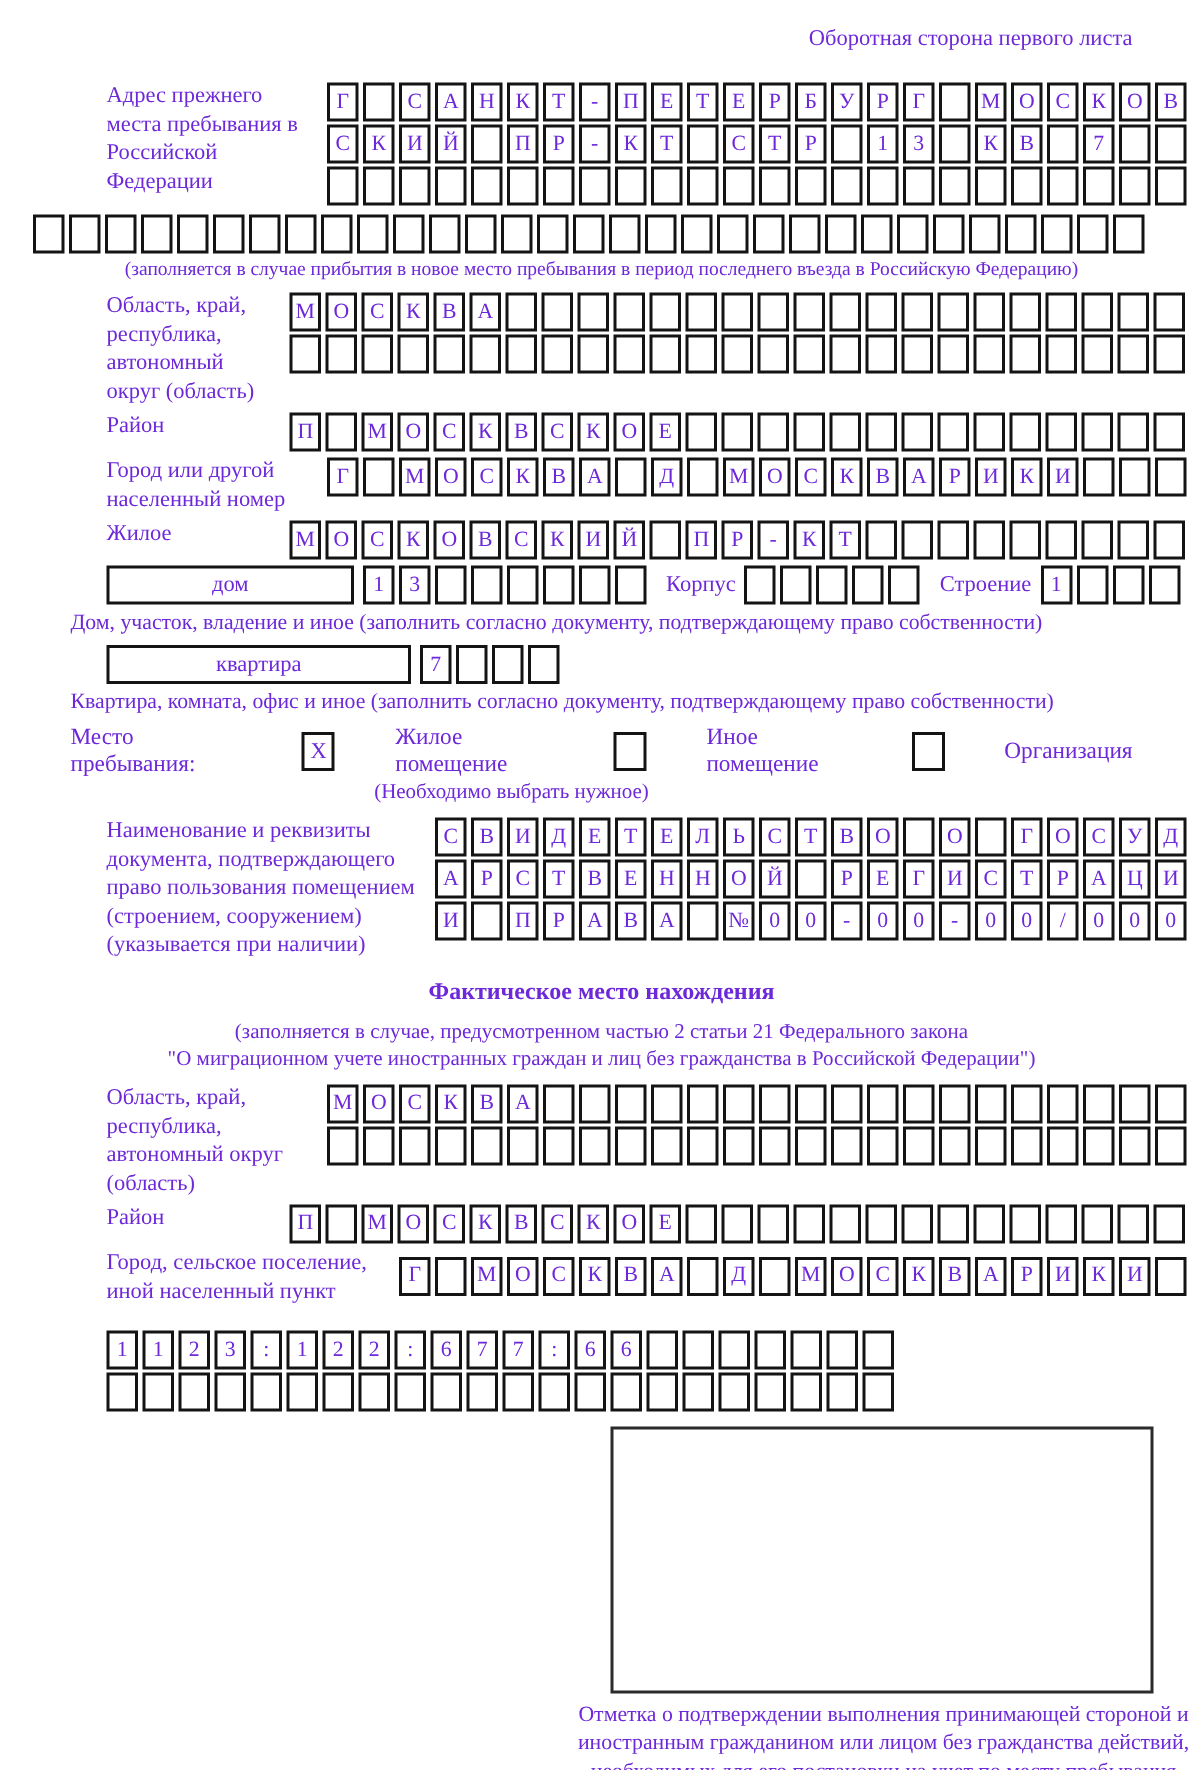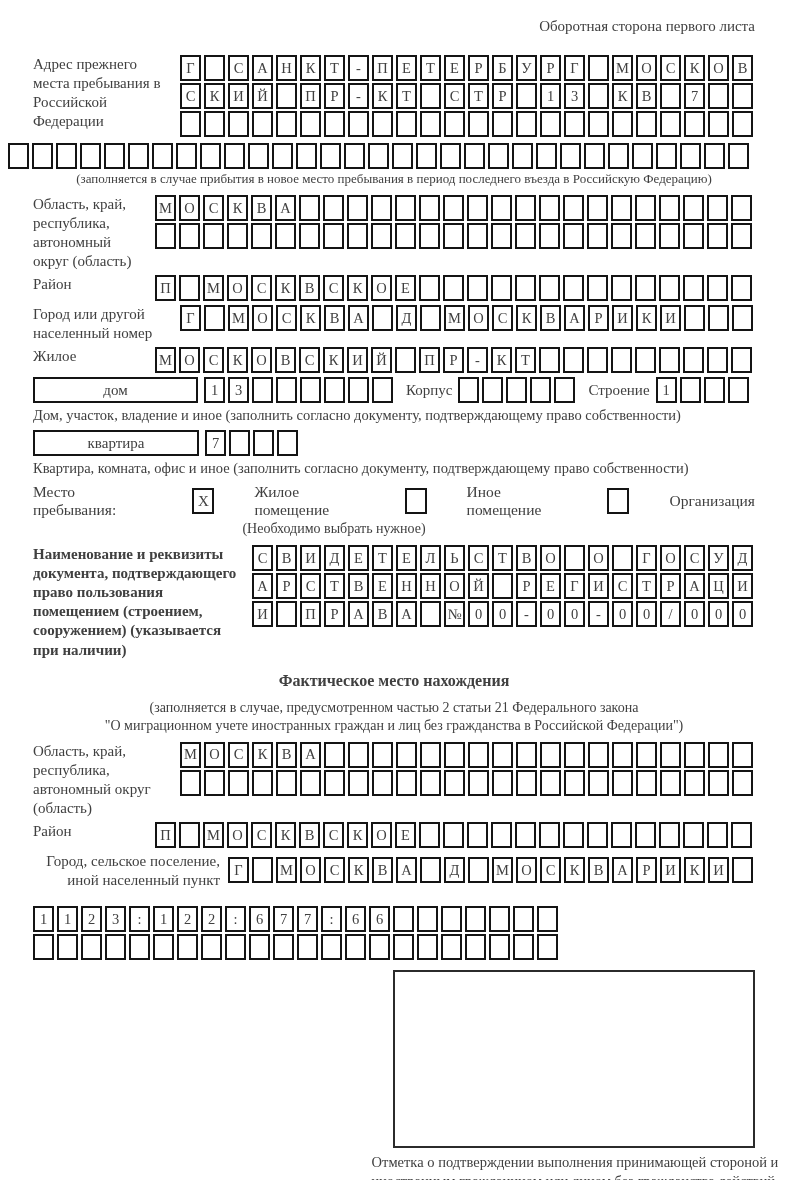--- a/index.html
+++ b/index.html
@@ -1,52 +1,52 @@
 <!DOCTYPE html>
 <html><head>
 <meta charset="utf-8">
 <style>
   html,body{margin:0;padding:0;background:#fff;}
   .page{
     position:relative;
     width:800px;height:1180px;
     box-sizing:border-box;
-    padding:14px 45px 0 33px;
+    padding:14px 45px 0 47px;
     background:#fff;
-    color:#404040;
+    color:#6d28d9;
     font-family:"Liberation Serif","DejaVu Serif",serif;
     font-size:15px;
     overflow:hidden;
   }
   .header-note{text-align:right;font-size:15px;margin:4px 0 20px 0;}
-  .frow{display:flex;align-items:flex-start;margin-bottom:4px;}
+  .frow{display:flex;align-items:flex-start;margin-bottom:4px;margin-left:24px;}
   .label{box-sizing:border-box;padding-right:8px;font-size:15px;line-height:1.27;}
   .lw120{flex:0 0 122px;width:122px;}
   .lw145{flex:0 0 147px;width:147px;}
-  .lw193{flex:0 0 195px;width:195px;text-align:right;}
-  .lw218{flex:0 0 219px;width:219px;font-weight:bold;}
+  .lw193{flex:0 0 195px;width:195px;}
+  .lw218{flex:0 0 219px;width:219px;}
   .cells{display:flex;}
   .cellrows .cells{margin-bottom:2px;}
   .cell{
     box-sizing:border-box;flex:0 0 21px;width:21px;height:26px;
     border:2px solid #141414;margin-right:3px;
     display:flex;align-items:center;justify-content:center;
     font-size:14.5px;line-height:1;
   }
   .fullrow{margin:0 0 2px -25px;}
   .note-center{text-align:center;font-size:13px;margin:2px 0 8px 0;}
   .note-left{font-size:14.5px;margin:1px 0 6px 0;}
   .heading{text-align:center;font-weight:bold;font-size:16px;margin:8px 0 8px 0;}
   .widebox{
     box-sizing:border-box;height:26px;border:2px solid #141414;
     display:flex;align-items:center;justify-content:center;
     font-size:15px;flex:0 0 auto;
   }
   .house-box{width:165px;margin-right:6px;}
-  .apt-box{width:166px;margin-right:6px;}
+  .apt-box{width:203px;margin-right:6px;}
   .inline-label{font-size:15px;line-height:26px;margin:0 6px 0 10px;}
   .stay-row{display:flex;align-items:center;font-size:15.5px;margin:6px 0 2px 0;gap:28px;}
   .checkbox{
     box-sizing:border-box;width:22px;height:26px;border:2px solid #141414;
     display:flex;align-items:center;justify-content:center;
     font-size:15px;margin:0 12px;flex:0 0 auto;
   }
   .stay-label{margin-right:4px;}
   .stay-note{text-align:center;font-size:14px;margin:2px 120px 8px 0;}
   .cadastral-cells{margin-top:12px;}

